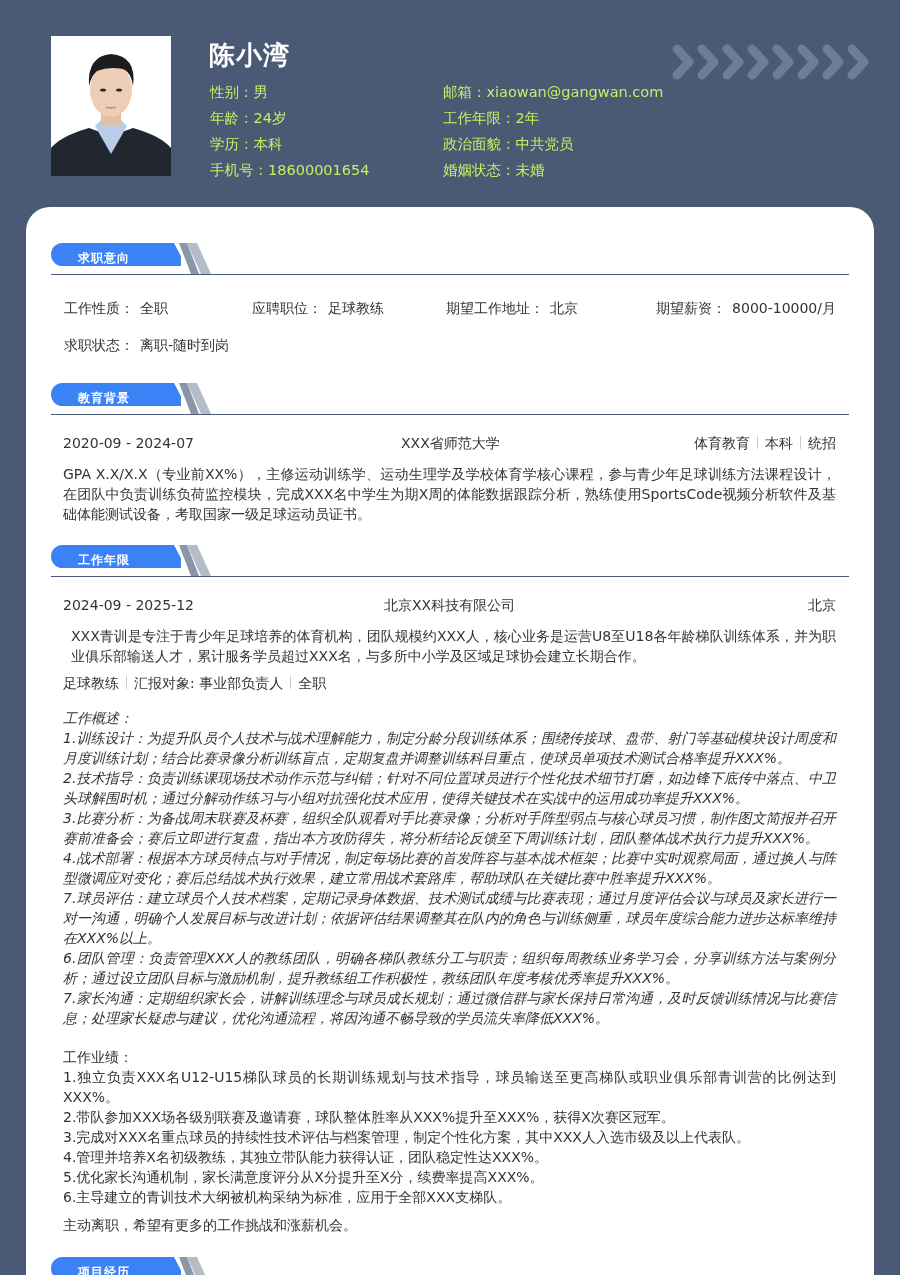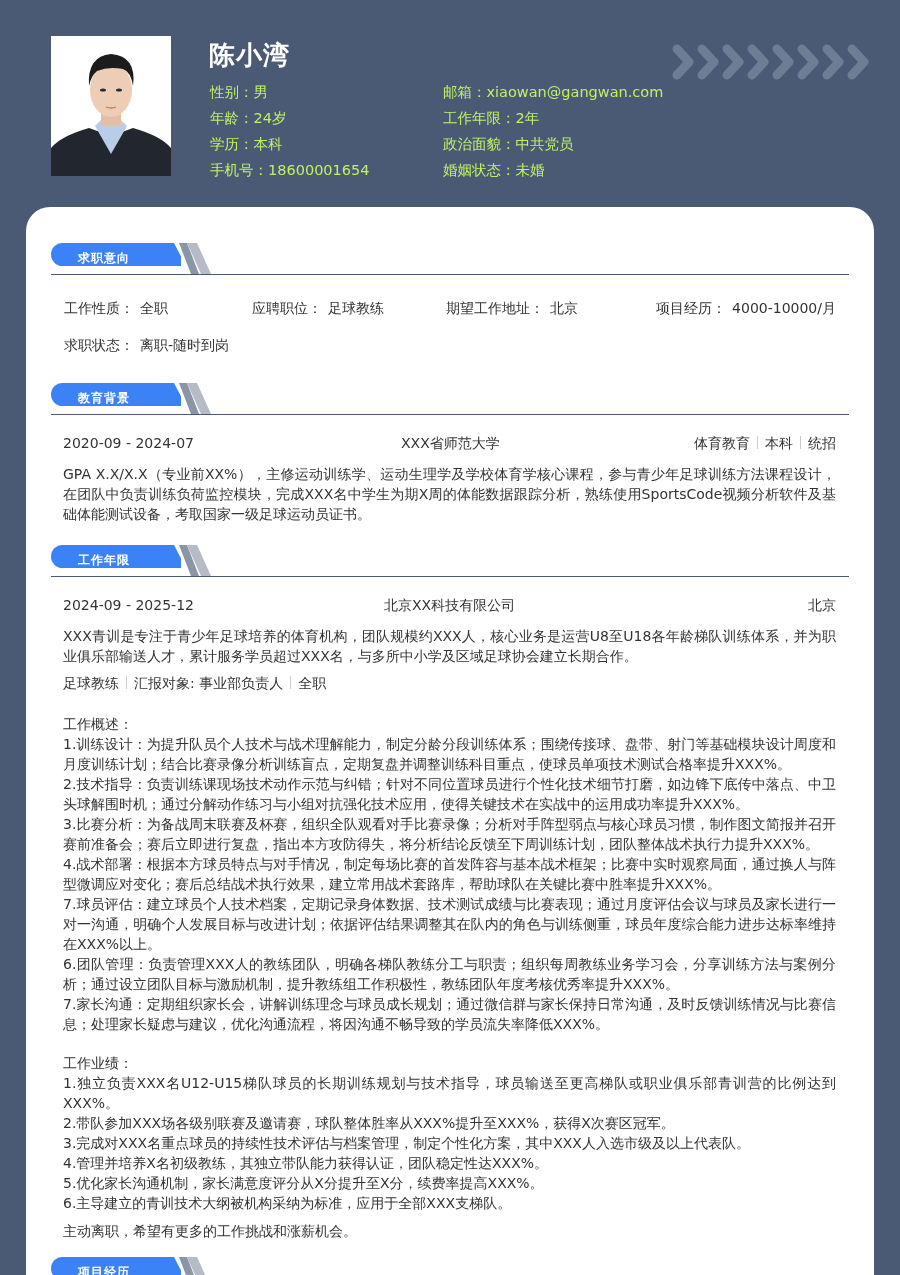--- a/index.html
+++ b/index.html
@@ -108,21 +108,21 @@
   <div class="section" style="top:36px;">
     <div class="sec-head">
       <div class="sec-tab">求职意向</div>
       <div class="stripe1"></div>
       <div class="stripe2"></div>
     </div>
     <div style="position:relative;height:90px;">
       <div class="kv" style="position:absolute;left:13px;top:25px;"><span class="k">工作性质：</span><span>全职</span></div>
       <div class="kv" style="position:absolute;left:201px;top:25px;"><span class="k">应聘职位：</span><span>足球教练</span></div>
       <div class="kv" style="position:absolute;left:395px;top:25px;"><span class="k">期望工作地址：</span><span>北京</span></div>
-      <div class="kv" style="position:absolute;right:13px;top:25px;"><span class="k">项目经历：</span><span>4000-10000/月</span></div>
+      <div class="kv" style="position:absolute;right:13px;top:25px;"><span class="k">期望薪资：</span><span>8000-10000/月</span></div>
       <div class="kv" style="position:absolute;left:13px;top:62px;"><span class="k">求职状态：</span><span>离职-随时到岗</span></div>
     </div>
   </div>
 
   <div class="section" style="top:176px;">
     <div class="sec-head">
       <div class="sec-tab">教育背景</div>
       <div class="stripe1"></div>
       <div class="stripe2"></div>
     </div>
@@ -143,25 +143,25 @@
       <div class="sec-tab">工作年限</div>
       <div class="stripe1"></div>
       <div class="stripe2"></div>
     </div>
     <div style="padding:0 13px 0 12px;">
       <div class="row-flex" style="margin-top:20px;position:relative;">
         <span>2024-09 - 2025-12</span>
         <span style="position:absolute;left:321px;">北京XX科技有限公司</span>
         <span>北京</span>
       </div>
-      <div class="para" style="margin-top:11px;">XXX青训是专注于青少年足球培养的体育机构，团队规模约XXX人，核心业务是运营U8至U18各年龄梯队训练体系，并为职业俱乐部输送人才，累计服务学员超过XXX名，与多所中小学及区域足球协会建立长期合作。</div>
+      <div class="para" style="margin-top:11px;margin-left:8px;">XXX青训是专注于青少年足球培养的体育机构，团队规模约XXX人，核心业务是运营U8至U18各年龄梯队训练体系，并为职业俱乐部输送人才，累计服务学员超过XXX名，与多所中小学及区域足球协会建立长期合作。</div>
       <div class="para" style="margin-top:7px;">
         <span>足球教练</span><span class="sep"></span><span>汇报对象: 事业部负责人</span><span class="sep"></span><span>全职</span>
       </div>
-      <div style="margin-top:21px;">
+      <div style="margin-top:15px;font-style:italic;">
         <div class="para">工作概述：</div>
         <div class="para">1.训练设计：为提升队员个人技术与战术理解能力，制定分龄分段训练体系；围绕传接球、盘带、射门等基础模块设计周度和月度训练计划；结合比赛录像分析训练盲点，定期复盘并调整训练科目重点，使球员单项技术测试合格率提升XXX%。</div>
         <div class="para">2.技术指导：负责训练课现场技术动作示范与纠错；针对不同位置球员进行个性化技术细节打磨，如边锋下底传中落点、中卫头球解围时机；通过分解动作练习与小组对抗强化技术应用，使得关键技术在实战中的运用成功率提升XXX%。</div>
         <div class="para">3.比赛分析：为备战周末联赛及杯赛，组织全队观看对手比赛录像；分析对手阵型弱点与核心球员习惯，制作图文简报并召开赛前准备会；赛后立即进行复盘，指出本方攻防得失，将分析结论反馈至下周训练计划，团队整体战术执行力提升XXX%。</div>
         <div class="para">4.战术部署：根据本方球员特点与对手情况，制定每场比赛的首发阵容与基本战术框架；比赛中实时观察局面，通过换人与阵型微调应对变化；赛后总结战术执行效果，建立常用战术套路库，帮助球队在关键比赛中胜率提升XXX%。</div>
         <div class="para">7.球员评估：建立球员个人技术档案，定期记录身体数据、技术测试成绩与比赛表现；通过月度评估会议与球员及家长进行一对一沟通，明确个人发展目标与改进计划；依据评估结果调整其在队内的角色与训练侧重，球员年度综合能力进步达标率维持在XXX%以上。</div>
         <div class="para">6.团队管理：负责管理XXX人的教练团队，明确各梯队教练分工与职责；组织每周教练业务学习会，分享训练方法与案例分析；通过设立团队目标与激励机制，提升教练组工作积极性，教练团队年度考核优秀率提升XXX%。</div>
         <div class="para">7.家长沟通：定期组织家长会，讲解训练理念与球员成长规划；通过微信群与家长保持日常沟通，及时反馈训练情况与比赛信息；处理家长疑虑与建议，优化沟通流程，将因沟通不畅导致的学员流失率降低XXX%。</div>
       </div>
       <div style="margin-top:19px;">

